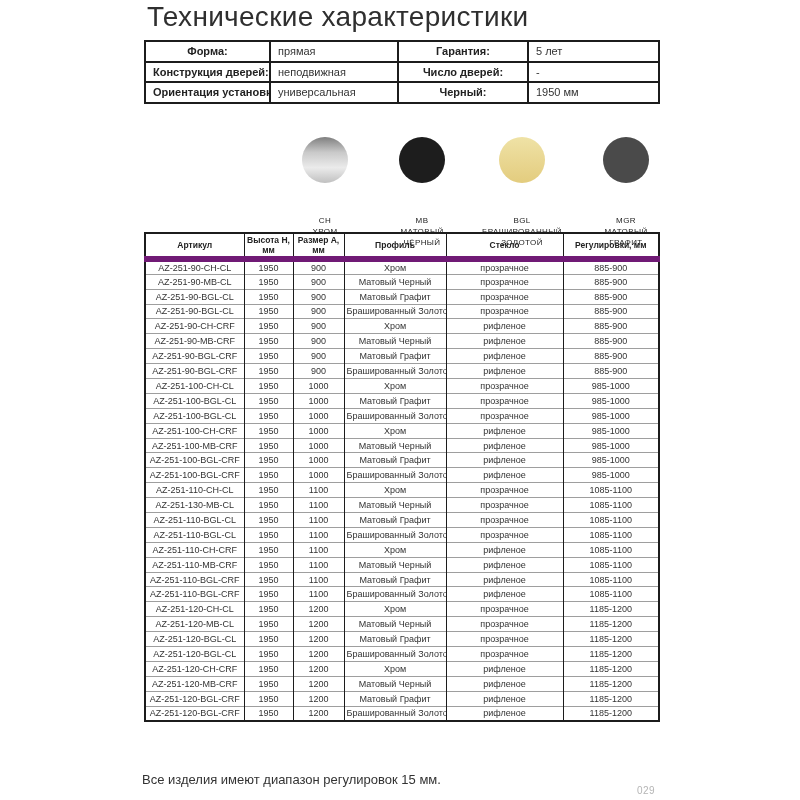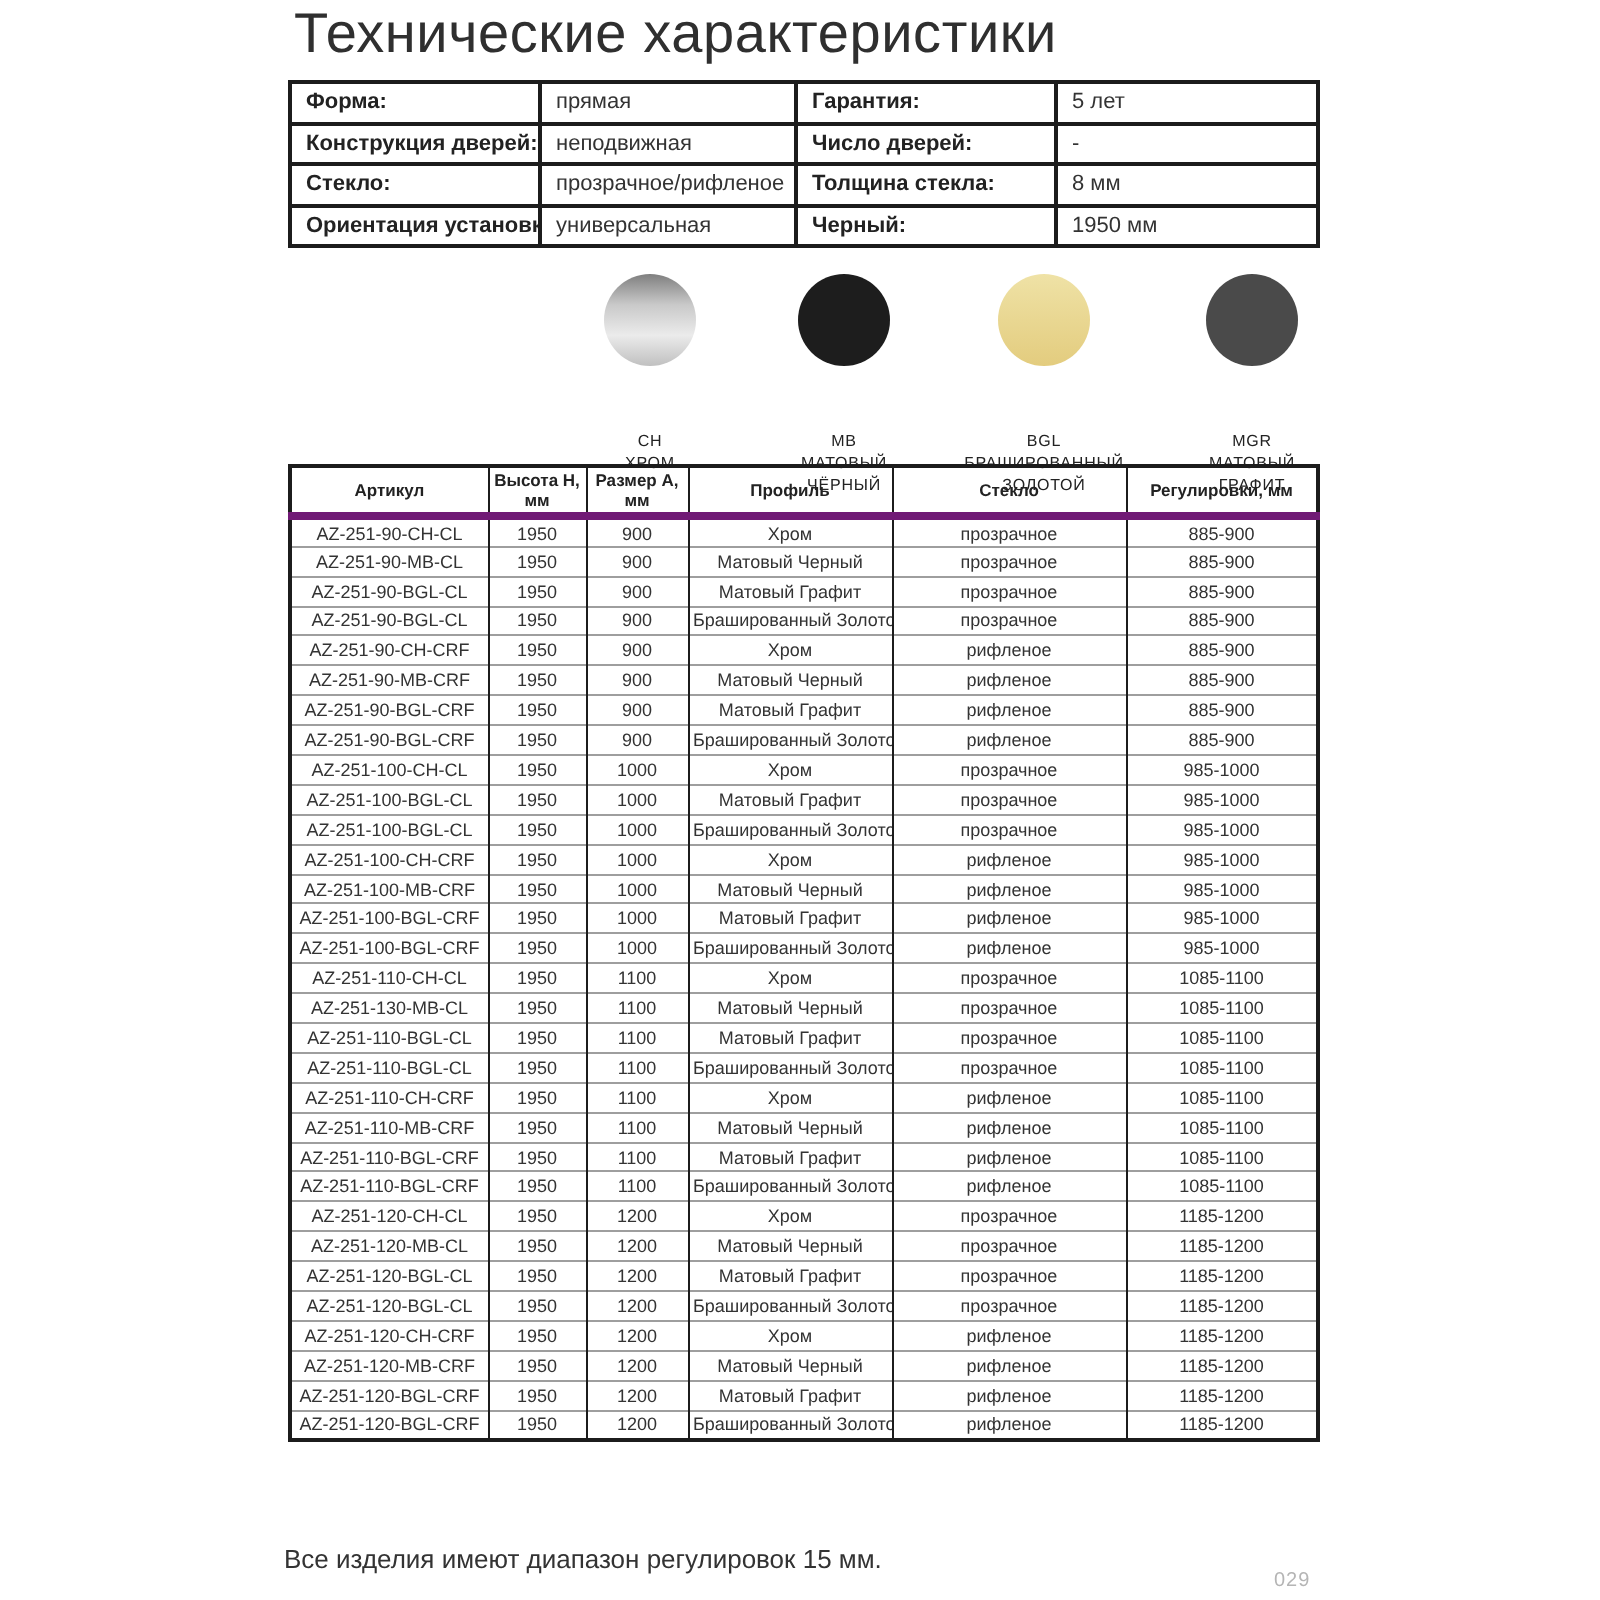--- a/index.html
+++ b/index.html
@@ -15,21 +15,21 @@
   }
   
   table.spec {
     position:absolute; left:144px; top:40px; width:514px;
     border-collapse:collapse; table-layout:fixed;
   }
   table.spec th, table.spec td {
     border:2px solid #1c1c1c; height:20.5px; padding:0 7px;
     font-size:11px; vertical-align:middle; overflow:hidden; white-space:nowrap;
   }
-  table.spec th { text-align:left; font-weight:bold; color:#222; }
+  table.spec th { text-align:center; font-weight:bold; color:#222; }
   table.spec td { color:#333; }
   
   .colors-label {
     position:absolute; left:142px; top:146px; width:170px;
     font-size:15px; font-weight:bold; color:#222; line-height:1.5;
   }
   .swatches { position:absolute; left:0; top:137px; width:800px; height:90px; }
   .swatch { position:absolute; width:110px; text-align:center; }
   .swatch:nth-child(1) { left:270px; }
   .swatch:nth-child(2) { left:367px; }
@@ -46,21 +46,21 @@
   table.products thead th {
     border:1px solid #1c1c1c; font-size:8.5px; font-weight:bold; color:#222;
     height:25px; line-height:1.2; vertical-align:middle; padding:1px 2px; text-align:center;
   }
   table.products tbody td {
     border-left:1px solid #1c1c1c; border-right:1px solid #1c1c1c;
     border-top:1px solid #9e9e9e;
     font-size:9px; color:#333; height:14.9px; text-align:center;
     vertical-align:middle; padding:0 2px; overflow:hidden; white-space:nowrap;
   }
-  table.products tbody tr:first-child td { border-top:4px solid #701a75;margin-left:32px; }
+  table.products tbody tr:first-child td { border-top:6px solid #701a75;margin-left:32px; }
   
   .footer-note { position:absolute; left:142px; top:772px; font-size:13px; color:#333; }
   .page-number { position:absolute; left:637px; top:785px; font-size:10px; color:#b5b5b5; letter-spacing:0.5px; }
 </style>
 </head>
 <body>
 
 <div class="page">
 
   <div class="title">Технические характеристики</div>
@@ -77,26 +77,20 @@
           <th>Форма:</th>
           <td>прямая</td>
           <th>Гарантия:</th>
           <td>5 лет</td>
         </tr>
         <tr>
           <th>Конструкция дверей:</th>
           <td>неподвижная</td>
           <th>Число дверей:</th>
           <td>-</td>
-        </tr>
-        <tr>
-          <th>Стекло:</th>
-          <td>прозрачное/рифленое</td>
-          <th>Толщина стекла:</th>
-          <td>8 мм</td>
         </tr>
         <tr>
           <th>Ориентация установки:</th>
           <td>универсальная</td>
           <th>Черный:</th>
           <td>1950 мм</td>
         </tr>
       </tbody>
   </table>
 

